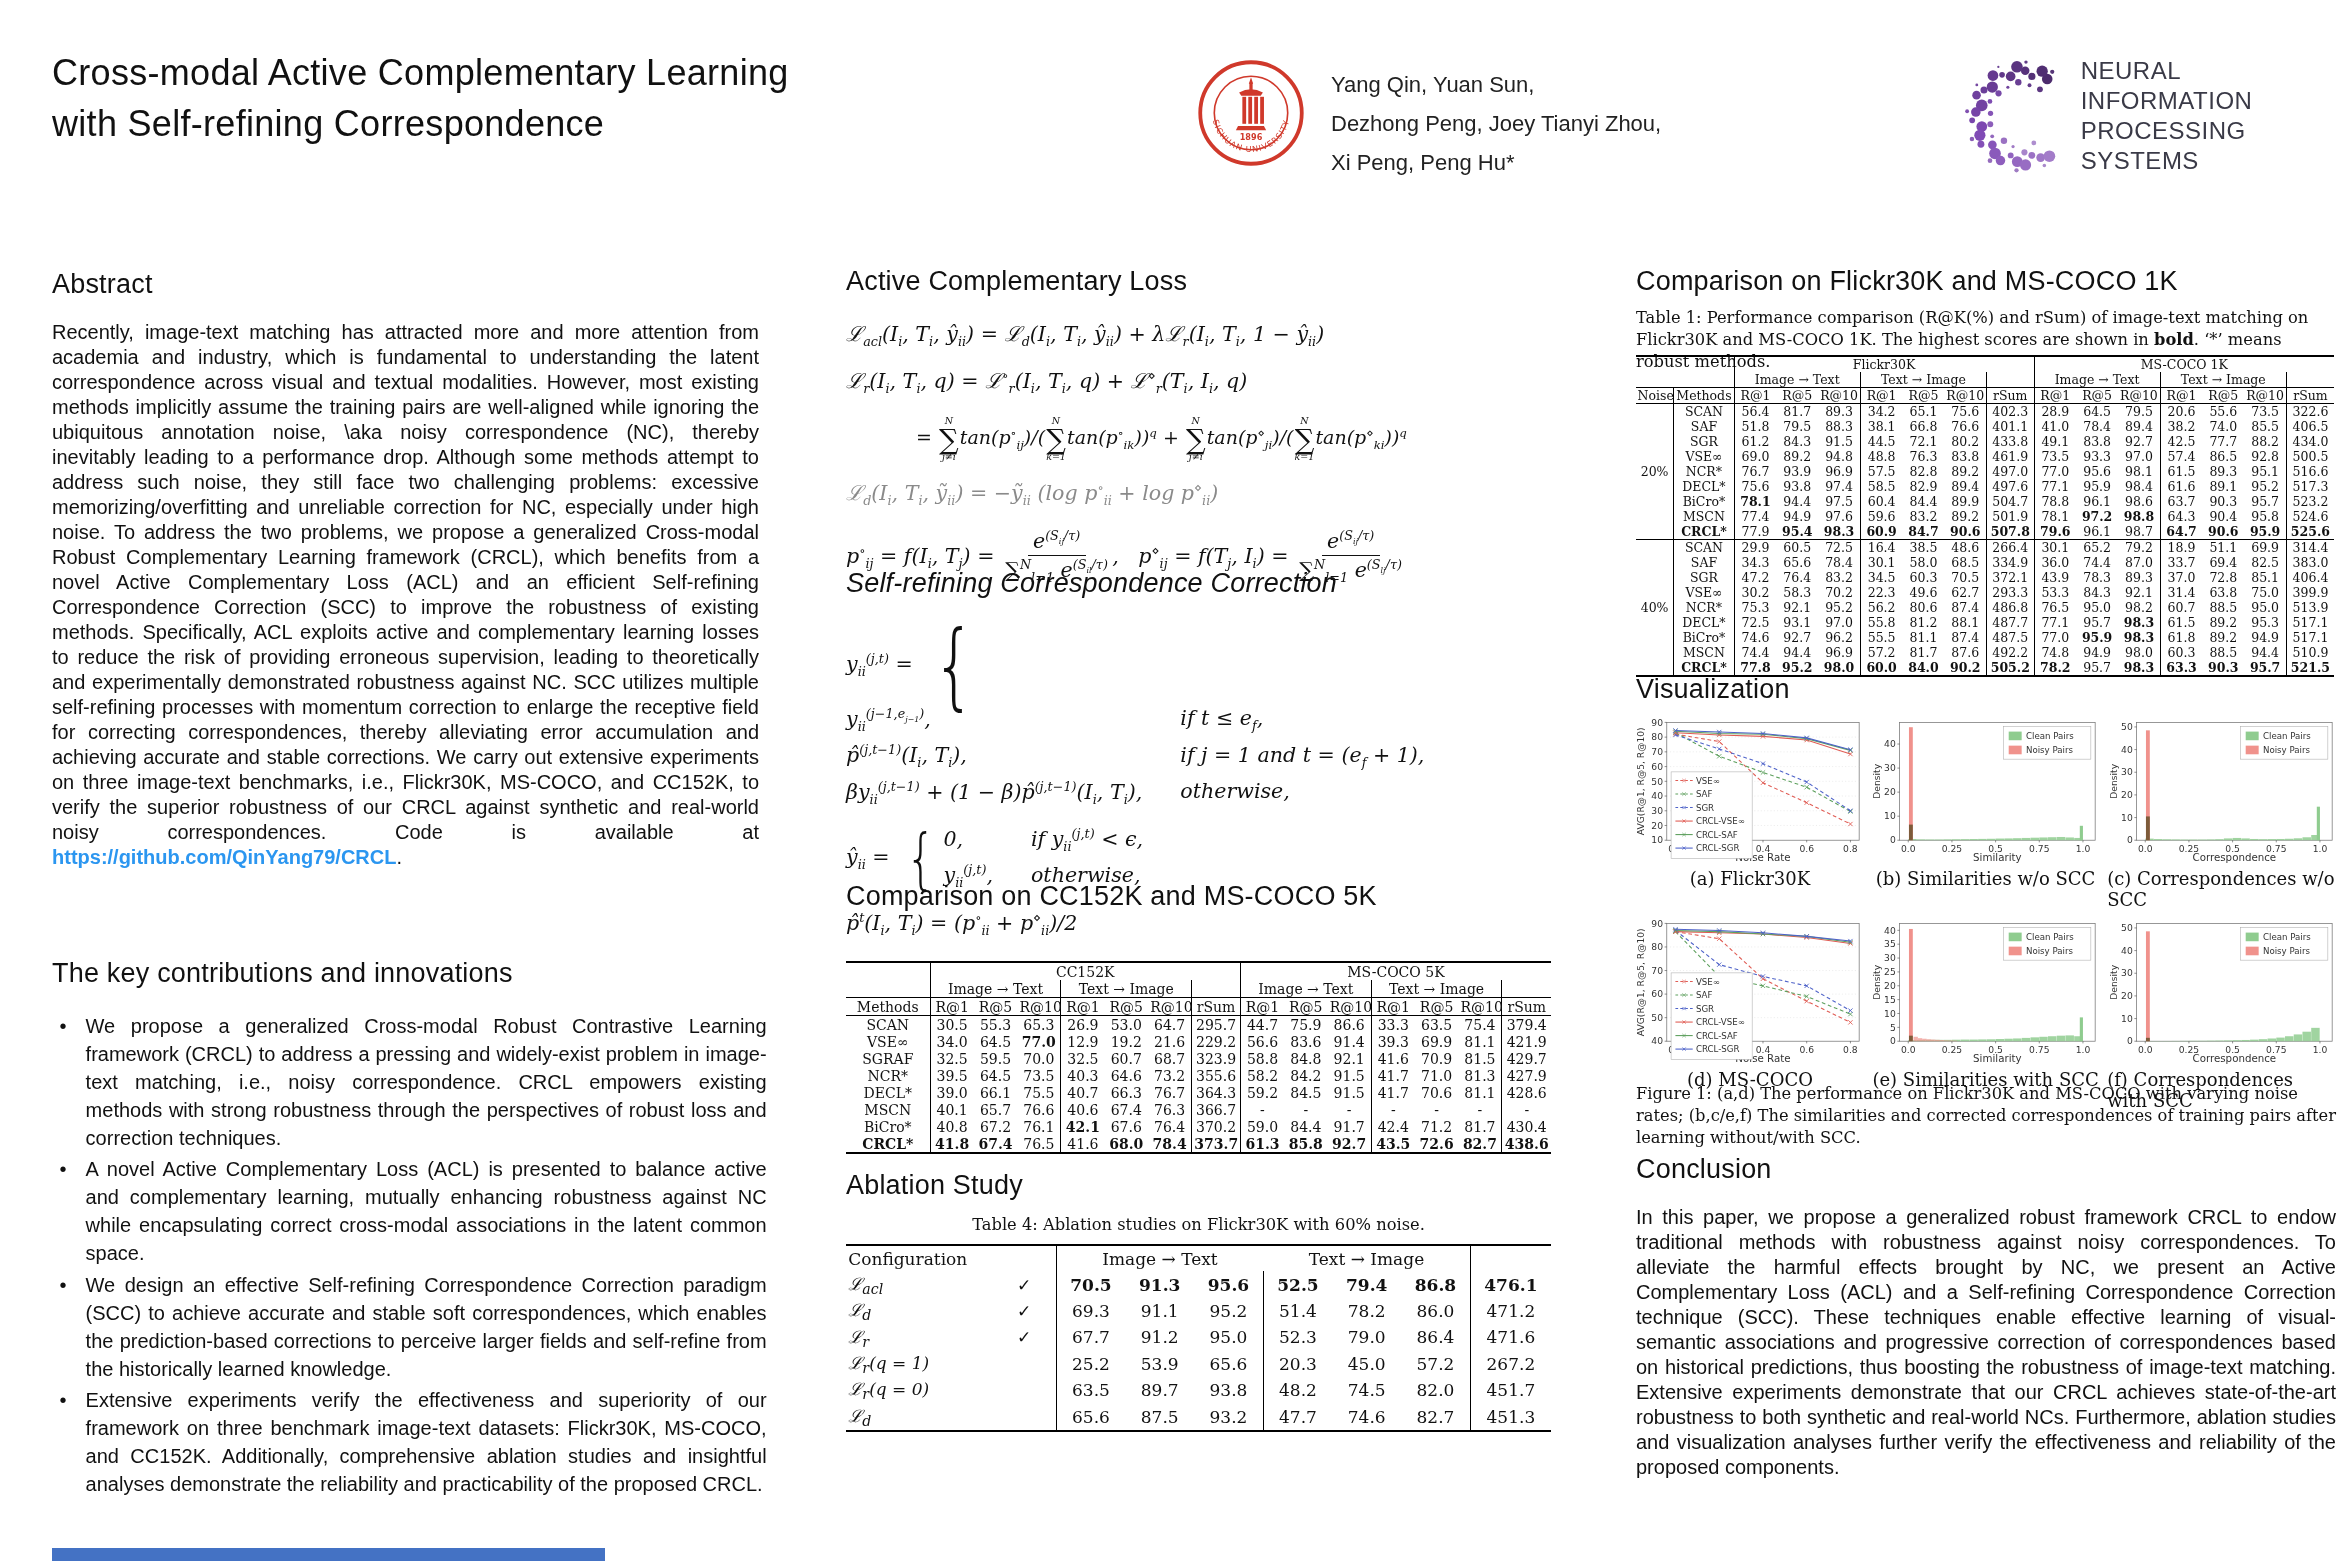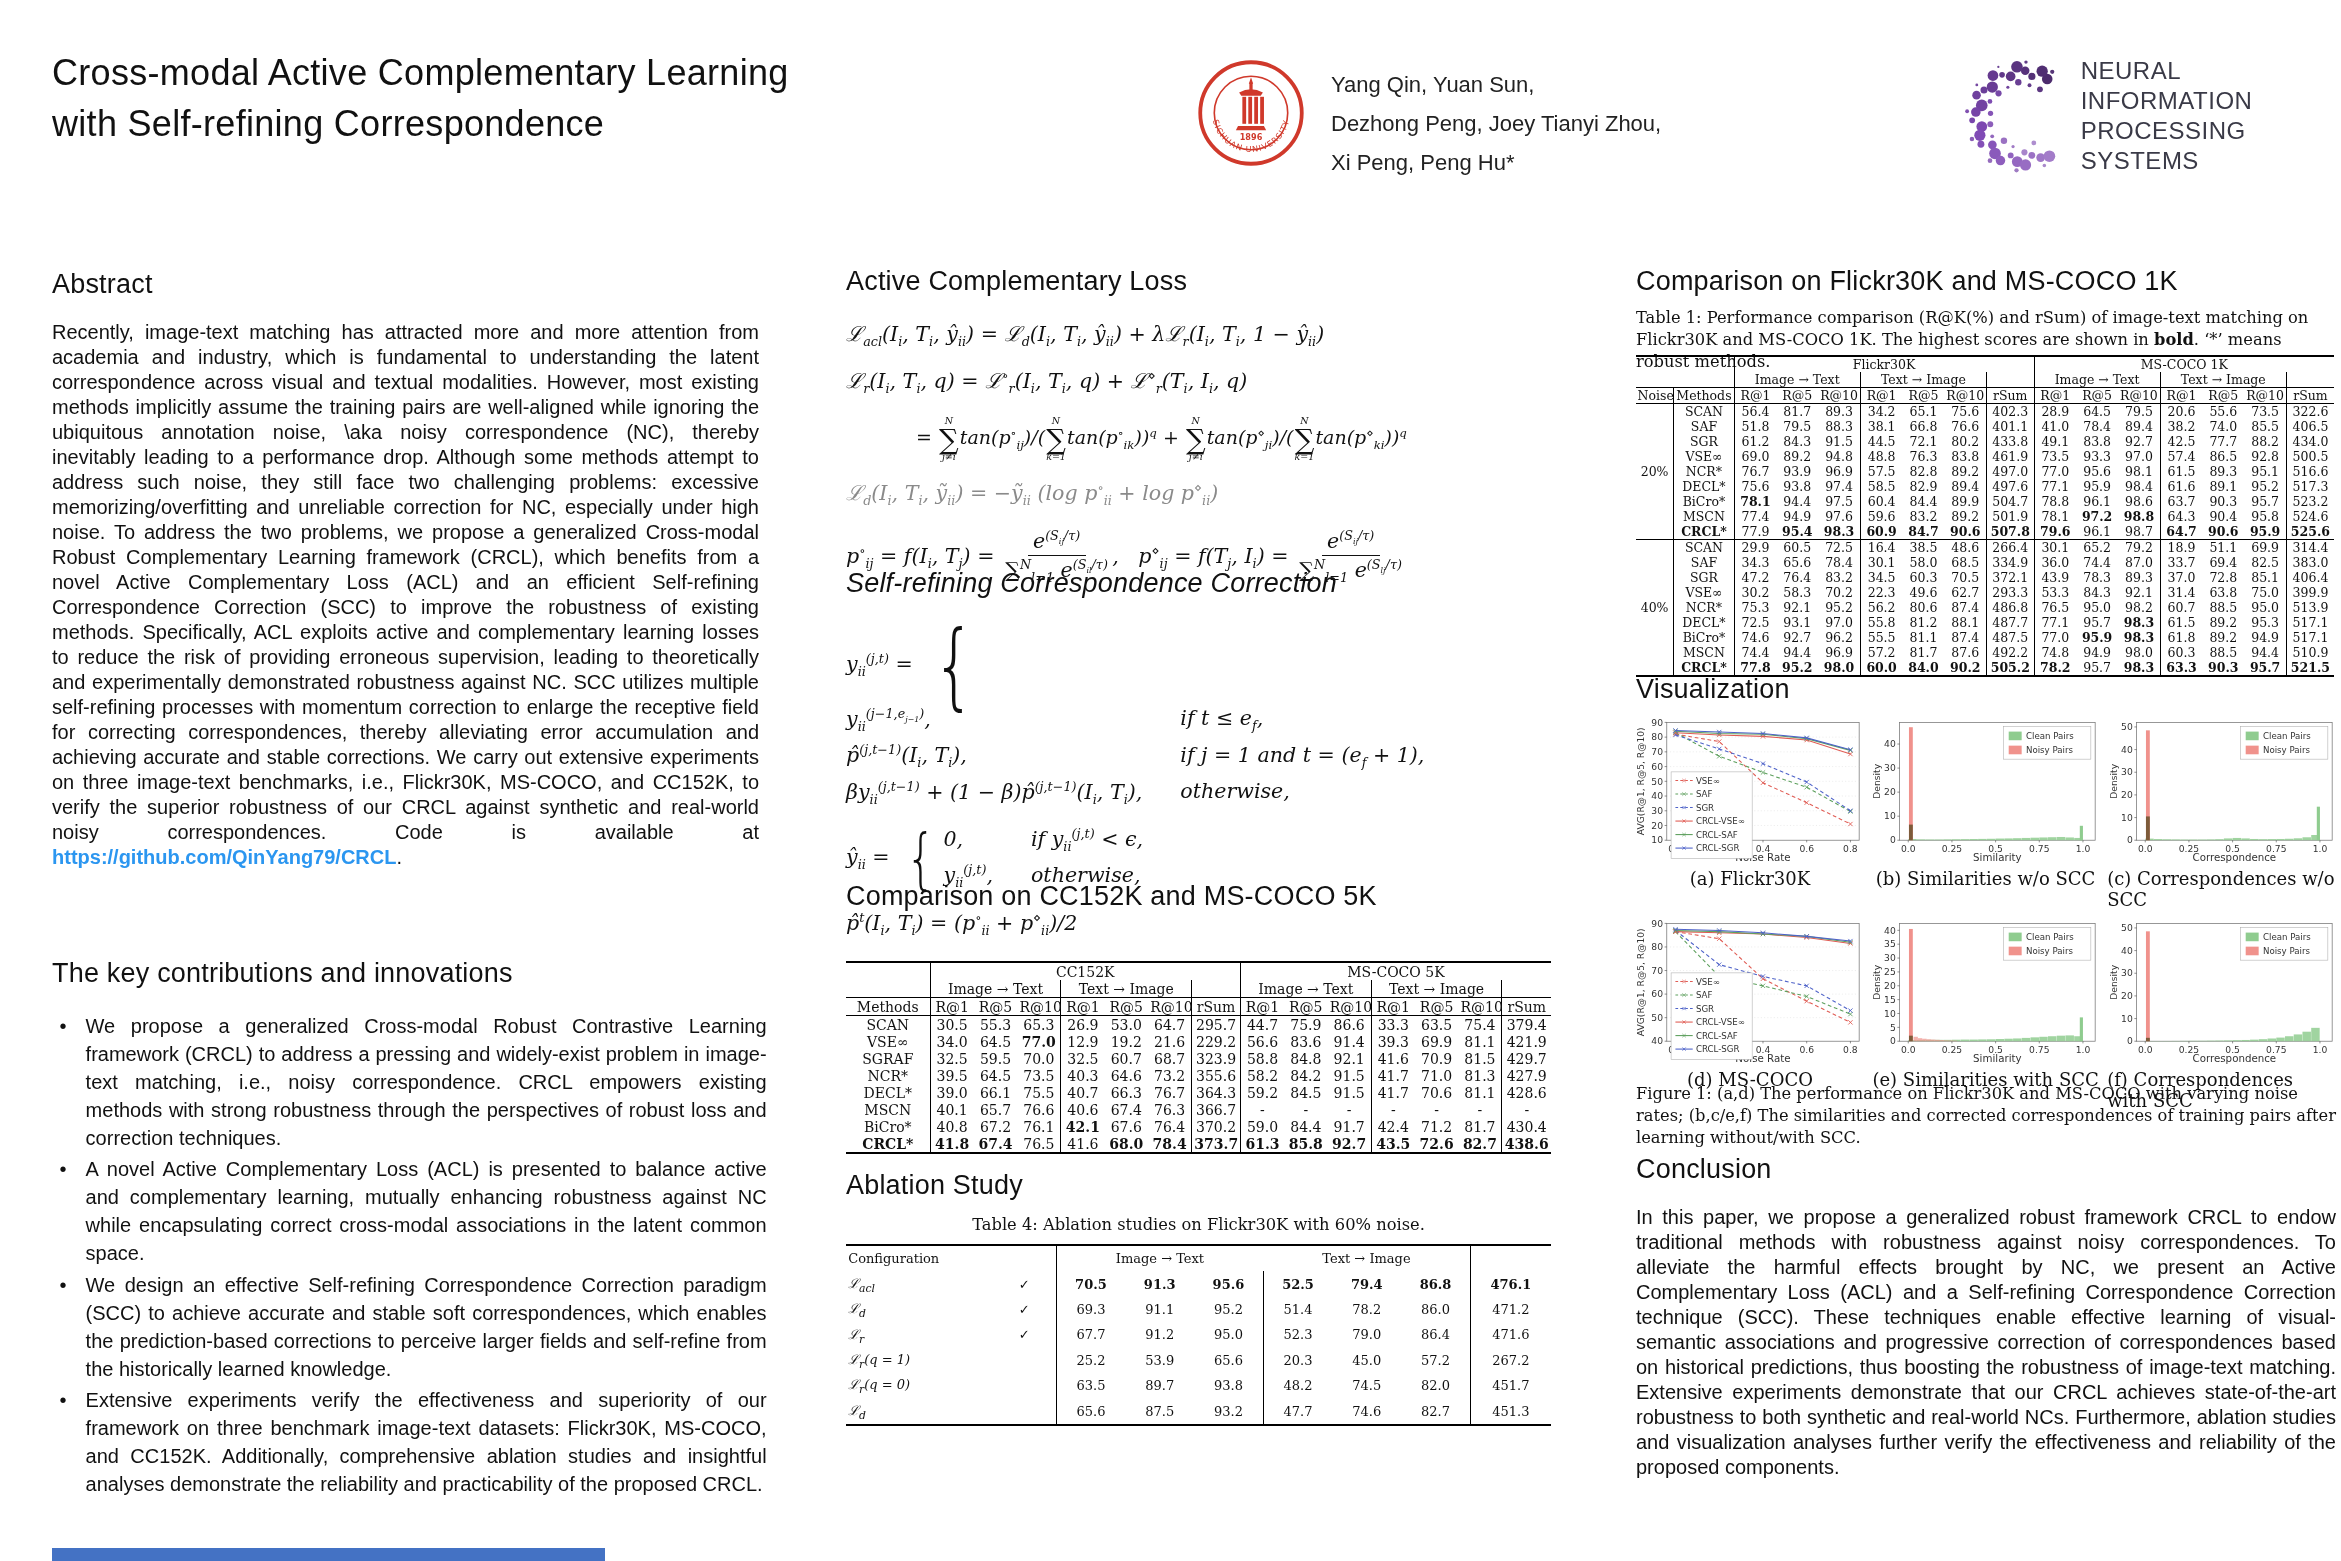--- a/index.html
+++ b/index.html
@@ -38,21 +38,21 @@
   table.tbl{border-collapse:collapse;font-family:"DejaVu Serif",serif;color:#111;
             border-top:2.2px solid #000;border-bottom:2.2px solid #000;table-layout:fixed;}
   table.tbl td{text-align:center;padding:0.5px 2.2px;white-space:nowrap;}
   table.tbl .vl{border-left:1.1px solid #000;}
   table.tbl .hsep td{border-bottom:1.6px solid #000;}
   table.tbl .hsep2 td{border-bottom:1.1px solid #000;}
   table.tbl .grp td{border-top:1.1px solid #000;}
   table.tbl .bl{font-weight:bold;}
   #table1 .tbl{font-size:12.5px;}  #table1 .tbl td{height:13.6px;padding:0 1.6px;}
   #table2 .tbl{font-size:14px;}  #table2 .tbl td{height:15.7px;}
-  #table4 .tbl{font-size:13px;}  #table4 .tbl td{height:24.4px;}
+  #table4 .tbl{font-size:17px;}  #table4 .tbl td{height:24.4px;}
   #table4 .mathcell{font-style:italic;}
   
   .figrow{display:flex;gap:7.6px;}
   .figcell{display:flex;flex-direction:column;align-items:center;}
   .figcap{font-family:"DejaVu Serif",serif;font-size:18px;margin-top:4.3px;color:#111;}
   .figmain{font-family:"DejaVu Serif",serif;font-size:16.3px;line-height:22px;color:#111;}
   .accentbar{background:#4472c4;}
   svg text{font-family:"DejaVu Sans",sans-serif;}
 </style>
 </head>

